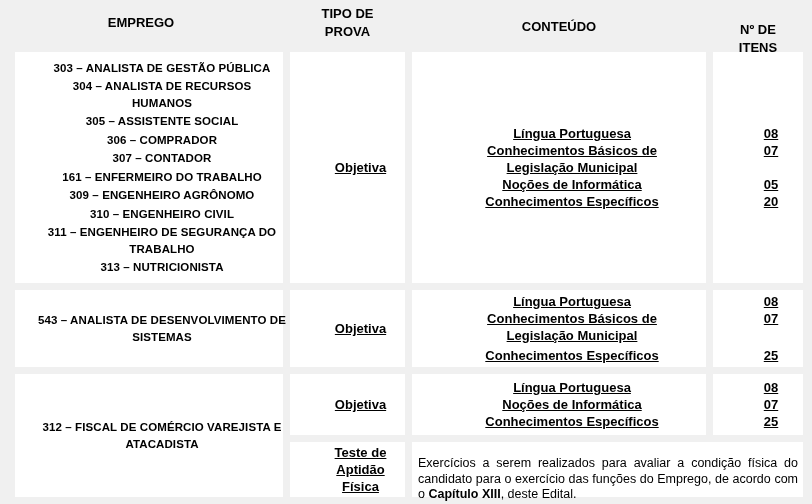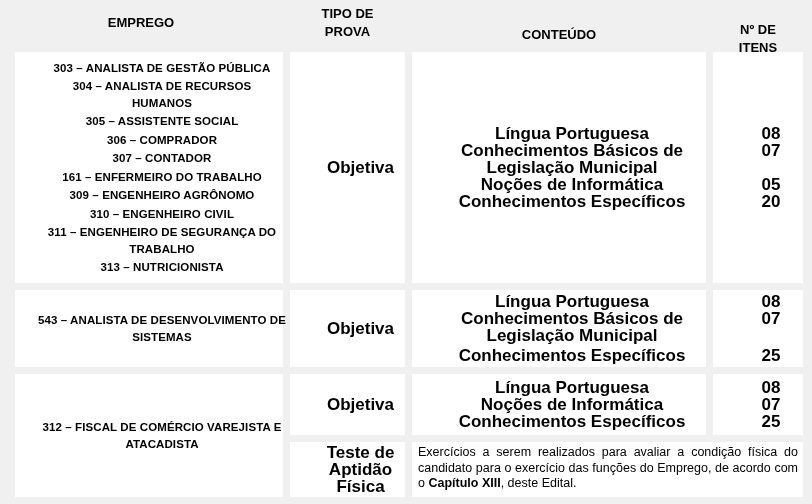--- a/index.html
+++ b/index.html
@@ -1,35 +1,35 @@
 <!DOCTYPE html>
 <html><head>
 <meta charset="utf-8">
 <style>
   html,body{margin:0;padding:0;}
   body{width:812px;height:504px;background:#f0f0f0;font-family:"Liberation Sans",sans-serif;color:#000;position:relative;overflow:hidden;}
   .cell{position:absolute;background:#fff;box-sizing:border-box;display:flex;flex-direction:column;justify-content:center;align-items:center;text-align:center;font-weight:bold;padding-left:26px;}
   .hdr{position:absolute;display:flex;align-items:center;justify-content:center;text-align:center;font-weight:bold;font-size:13px;line-height:18px;}
   .job{font-size:11.5px;line-height:16.5px;font-weight:900;letter-spacing:0.1px;}
   .job div{margin:1px 0;}
-  .txt{font-size:17px;line-height:17px;}
+  .txt{font-size:13px;line-height:17px;text-decoration:underline;}
   .line{display:block;}
-  .desc{font-weight:normal;text-align:justify;align-items:stretch;font-size:12.5px;line-height:15.5px;padding:3px 5px 3px 6px;justify-content:flex-start;}
+  .desc{font-weight:normal;text-align:justify;align-items:stretch;font-size:12.5px;line-height:15.5px;padding:14px 5px 3px 6px;justify-content:flex-start;}
 </style>
 </head>
 <body>
 
 <div class="hdr" style="left:7px;top:0;width:268px;height:46px;">
   <span>EMPREGO</span>
 </div>
 <div class="hdr" style="left:290px;top:0;width:115px;height:46px;flex-direction:column;">
   <span>TIPO DE</span>
   <span>PROVA</span>
 </div>
-<div class="hdr" style="left:412px;top:12px;width:294px;height:46px;text-align:right;">
+<div class="hdr" style="left:412px;top:4px;width:294px;height:46px;text-align:right;">
   <span>CONTEÚDO</span>
 </div>
 <div class="hdr" style="left:713px;top:16px;width:90px;height:46px;flex-direction:column;">
   <span>Nº DE</span>
   <span>ITENS</span>
 </div>
 
 <div class="cell job" style="left:15px;top:52px;width:268px;height:231px;">
   <div>303 – ANALISTA DE GESTÃO PÚBLICA</div>
   <div style="width:215px">304 – ANALISTA DE RECURSOS HUMANOS</div>

